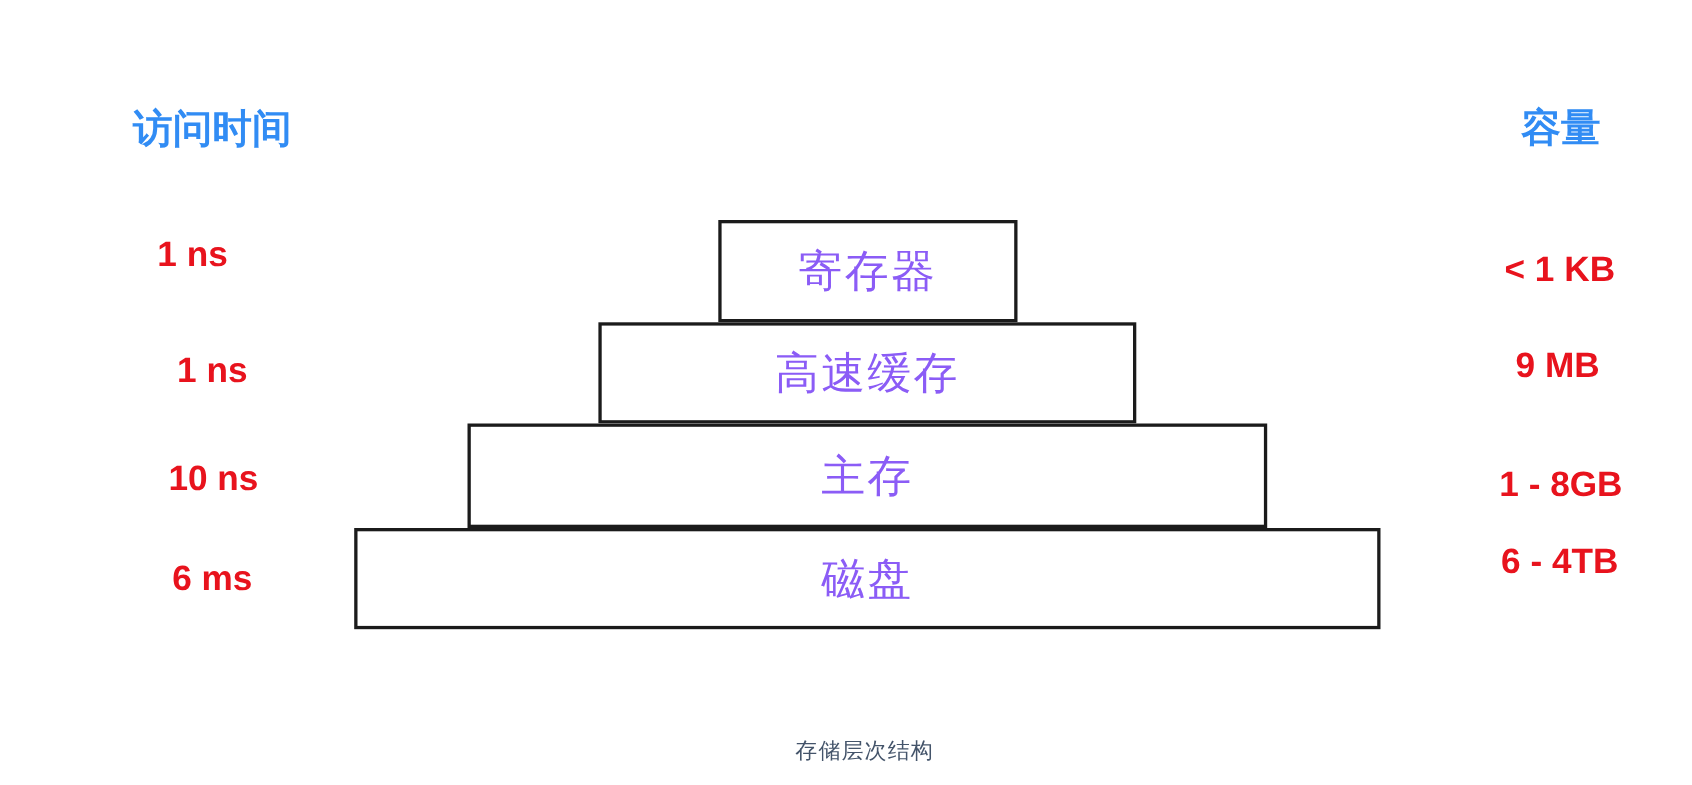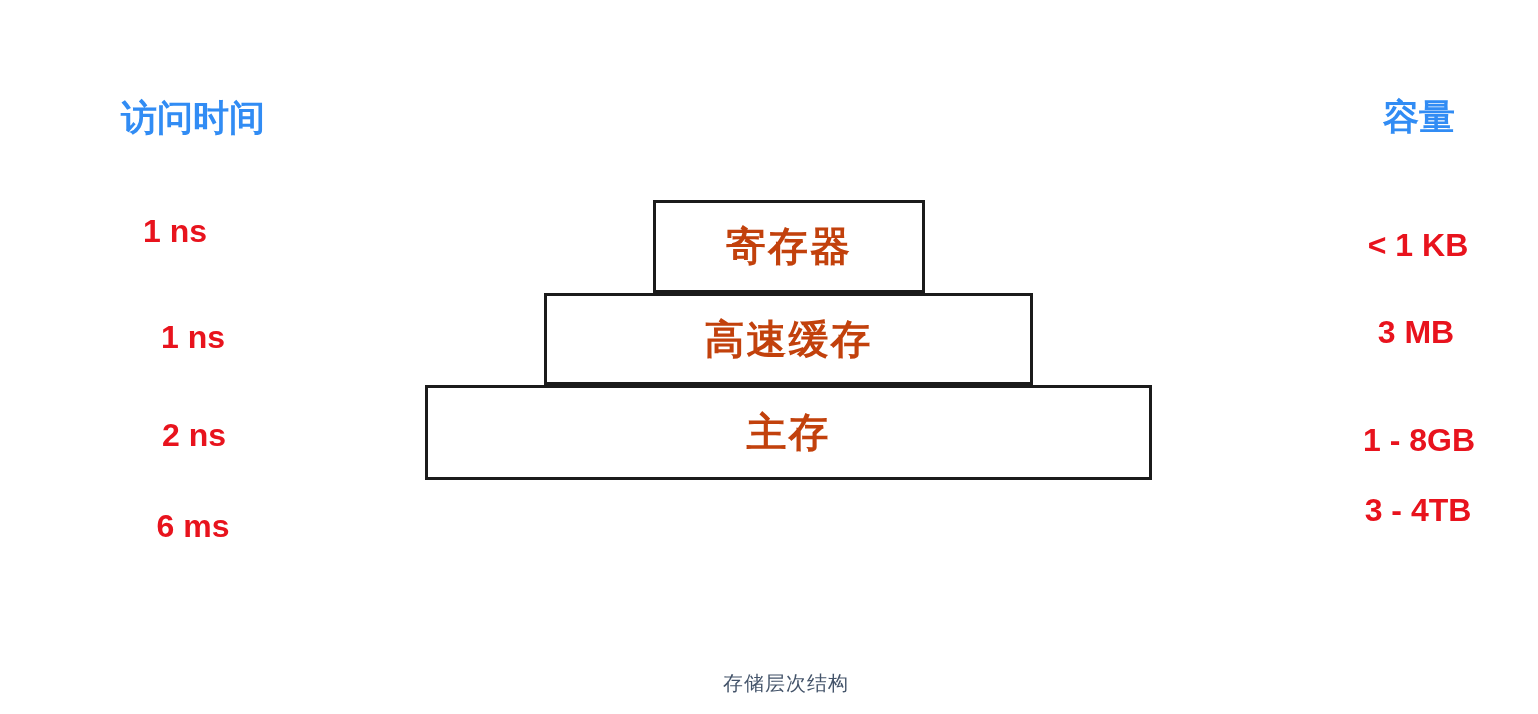--- a/index.html
+++ b/index.html
@@ -33,22 +33,22 @@
   .level-box{
     position:absolute;
     background:#fff;
     border:3px solid var(--box-border);
     display:flex;
     align-items:center;
     justify-content:center;
   }
   .level-box .level-label{
     font-size:40px;
-    font-weight:700;
-    color:#c2410c;
+    font-weight:400;
+    color:#8b5cf6;
     letter-spacing:2px;
     white-space:nowrap;
   }
   .box-1{left:627px;top:174px;width:272px;height:93px;}
   .box-2{left:518px;top:267px;width:489px;height:92px;}
   .box-3{left:399px;top:359px;width:727px;height:95px;}
   .box-4{left:296px;top:454px;width:933px;height:92px;}
 
   .side-label{
     position:absolute;
@@ -81,33 +81,36 @@
 </head>
 <body>
 
 <div class="canvas">
 
   <div class="col-header left">访问时间</div>
   <div class="col-header right">容量</div>
 
   <div class="side-label time-1">1 ns</div>
   <div class="side-label time-2">1 ns</div>
-  <div class="side-label time-3">2 ns</div>
+  <div class="side-label time-3">10 ns</div>
   <div class="side-label time-4">6 ms</div>
 
   <div class="level-box box-1">
     <span class="level-label">寄存器</span>
   </div>
   <div class="level-box box-3">
     <span class="level-label">主存</span>
   </div>
   <div class="level-box box-2">
     <span class="level-label">高速缓存</span>
   </div>
+  <div class="level-box box-4">
+    <span class="level-label">磁盘</span>
+  </div>
 
   <div class="side-label cap-1">&lt; 1 KB</div>
-  <div class="side-label cap-2">3 MB</div>
+  <div class="side-label cap-2">9 MB</div>
   <div class="side-label cap-3">1 - 8GB</div>
-  <div class="side-label cap-4">3 - 4TB</div>
+  <div class="side-label cap-4">6 - 4TB</div>
 
   <div class="caption">存储层次结构</div>
 
 </div>
 
 </body></html>

